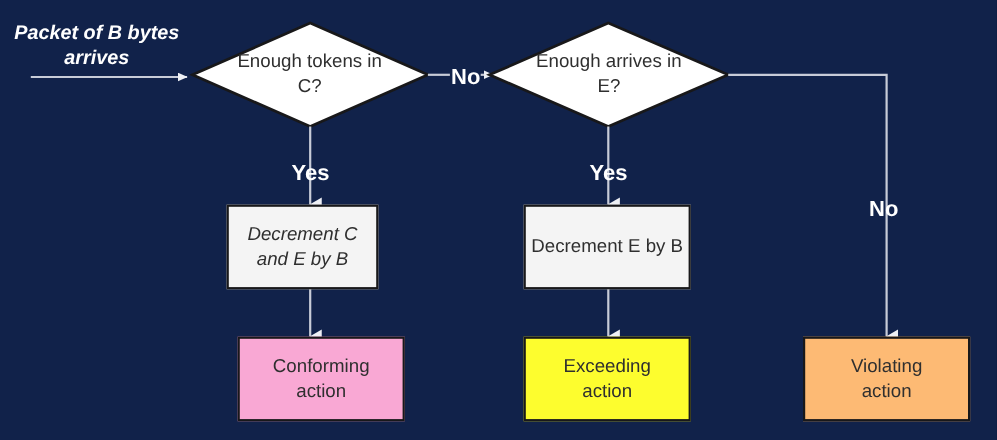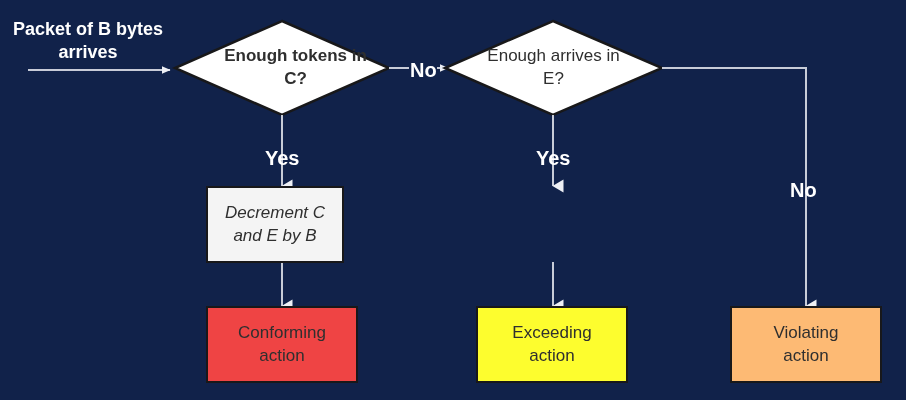--- a/index.html
+++ b/index.html
@@ -33,21 +33,22 @@
     text-align: center;
     color: #2f2f2f;
     font-size: 17px;
     line-height: 1.35;
     border: 2px solid #18181a;
   }
   .node.process {
     background: #f4f4f4;
   }
   .node.conforming {
-    background: #ef4444;
+    background: #f9a8d4;
+    margin-left: 10px;
   }
   .node.exceeding {
     background: #fdfd2e;
   }
   .node.violating {
     background: #fdba74;
   }
   .diamond-text {
     position: absolute;
     display: flex;
@@ -68,20 +69,21 @@
     white-space: nowrap;
   }
   .caption {
     position: absolute;
     color: #ffffff;
     font-size: 18px;
     font-weight: bold;
     line-height: 1.3;
     text-align: center;
     white-space: pre-line;
+    font-style: italic;
   }
 </style>
 </head>
 <body>
 
 <div id="canvas">
 
   <svg id="svg-layer" viewBox="0 0 906 400" xmlns="http://www.w3.org/2000/svg">
     <defs>
       <marker id="arrow" markerWidth="10" markerHeight="10" refX="8.4" refY="4" orient="auto" markerUnits="userSpaceOnUse">
@@ -108,37 +110,38 @@
     <line x1="282" y1="262" x2="282" y2="306" stroke="#c8ccd8" stroke-width="2" marker-end="url(#arrowdown)"></line>
 
     <line x1="553" y1="262" x2="553" y2="306" stroke="#c8ccd8" stroke-width="2" marker-end="url(#arrowdown)"></line>
 
     <polyline points="662,68 806,68 806,306" fill="none" stroke="#c8ccd8" stroke-width="2" marker-end="url(#arrowdown)"></polyline>
   </svg>
 
   <div class="caption" style="left:8px; top:18px; width:160px;">Packet of B bytes
 arrives</div>
 
-  <div class="diamond-text" style="left:218px; top:40px; width:155px; height:56px;font-weight:bold;">Enough
+  <div class="diamond-text" style="left:204px; top:40px; width:155px; height:56px;">Enough
 tokens in C?</div>
 
   <div class="diamond-text" style="left:476px; top:40px; width:155px; height:56px;">Enough
 arrives in E?</div>
 
   <div class="edge-label" style="left:265px; top:146px;">Yes</div>
 
   <div class="edge-label" style="left:410px; top:58px;">No</div>
 
   <div class="edge-label" style="left:536px; top:146px;">Yes</div>
 
   <div class="edge-label" style="left:790px; top:178px;">No</div>
 
   <div class="node process" style="left:206px; top:186px; width:138px; height:77px; white-space:pre-line;font-style:italic;">Decrement C
 and E by B</div>
 
+  <div class="node process" style="left:476px; top:186px; width:152px; height:77px; white-space:pre-line;">Decrement E by B</div>
 
   <div class="node conforming" style="left:206px; top:306px; width:152px; height:77px; white-space:pre-line;">Conforming
 action</div>
 
   <div class="node exceeding" style="left:476px; top:306px; width:152px; height:77px; white-space:pre-line;">Exceeding
 action</div>
 
   <div class="node violating" style="left:730px; top:306px; width:152px; height:77px; white-space:pre-line;">Violating
 action</div>
 

